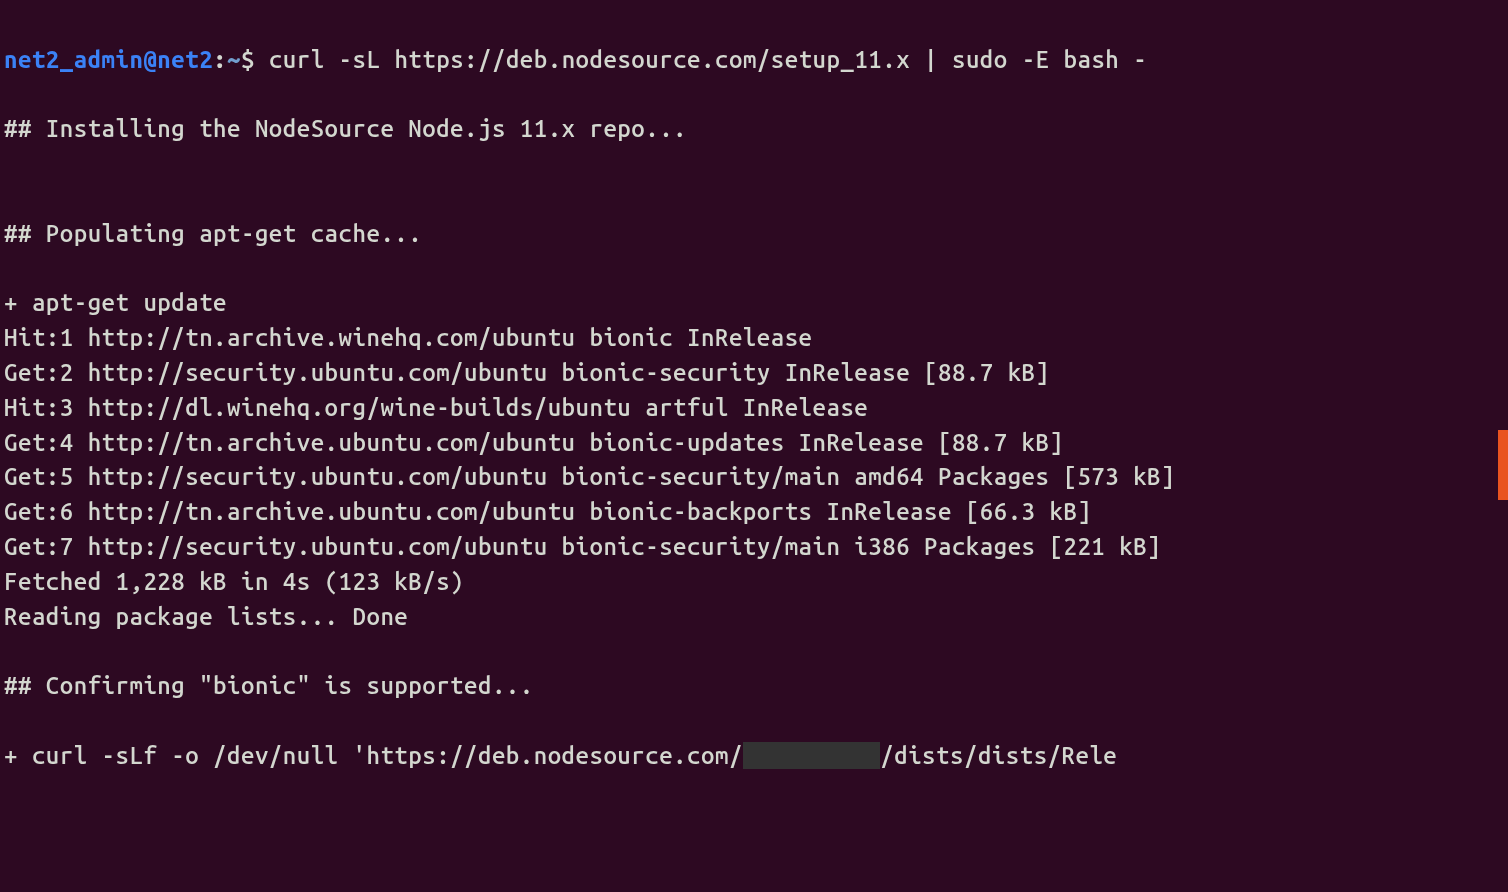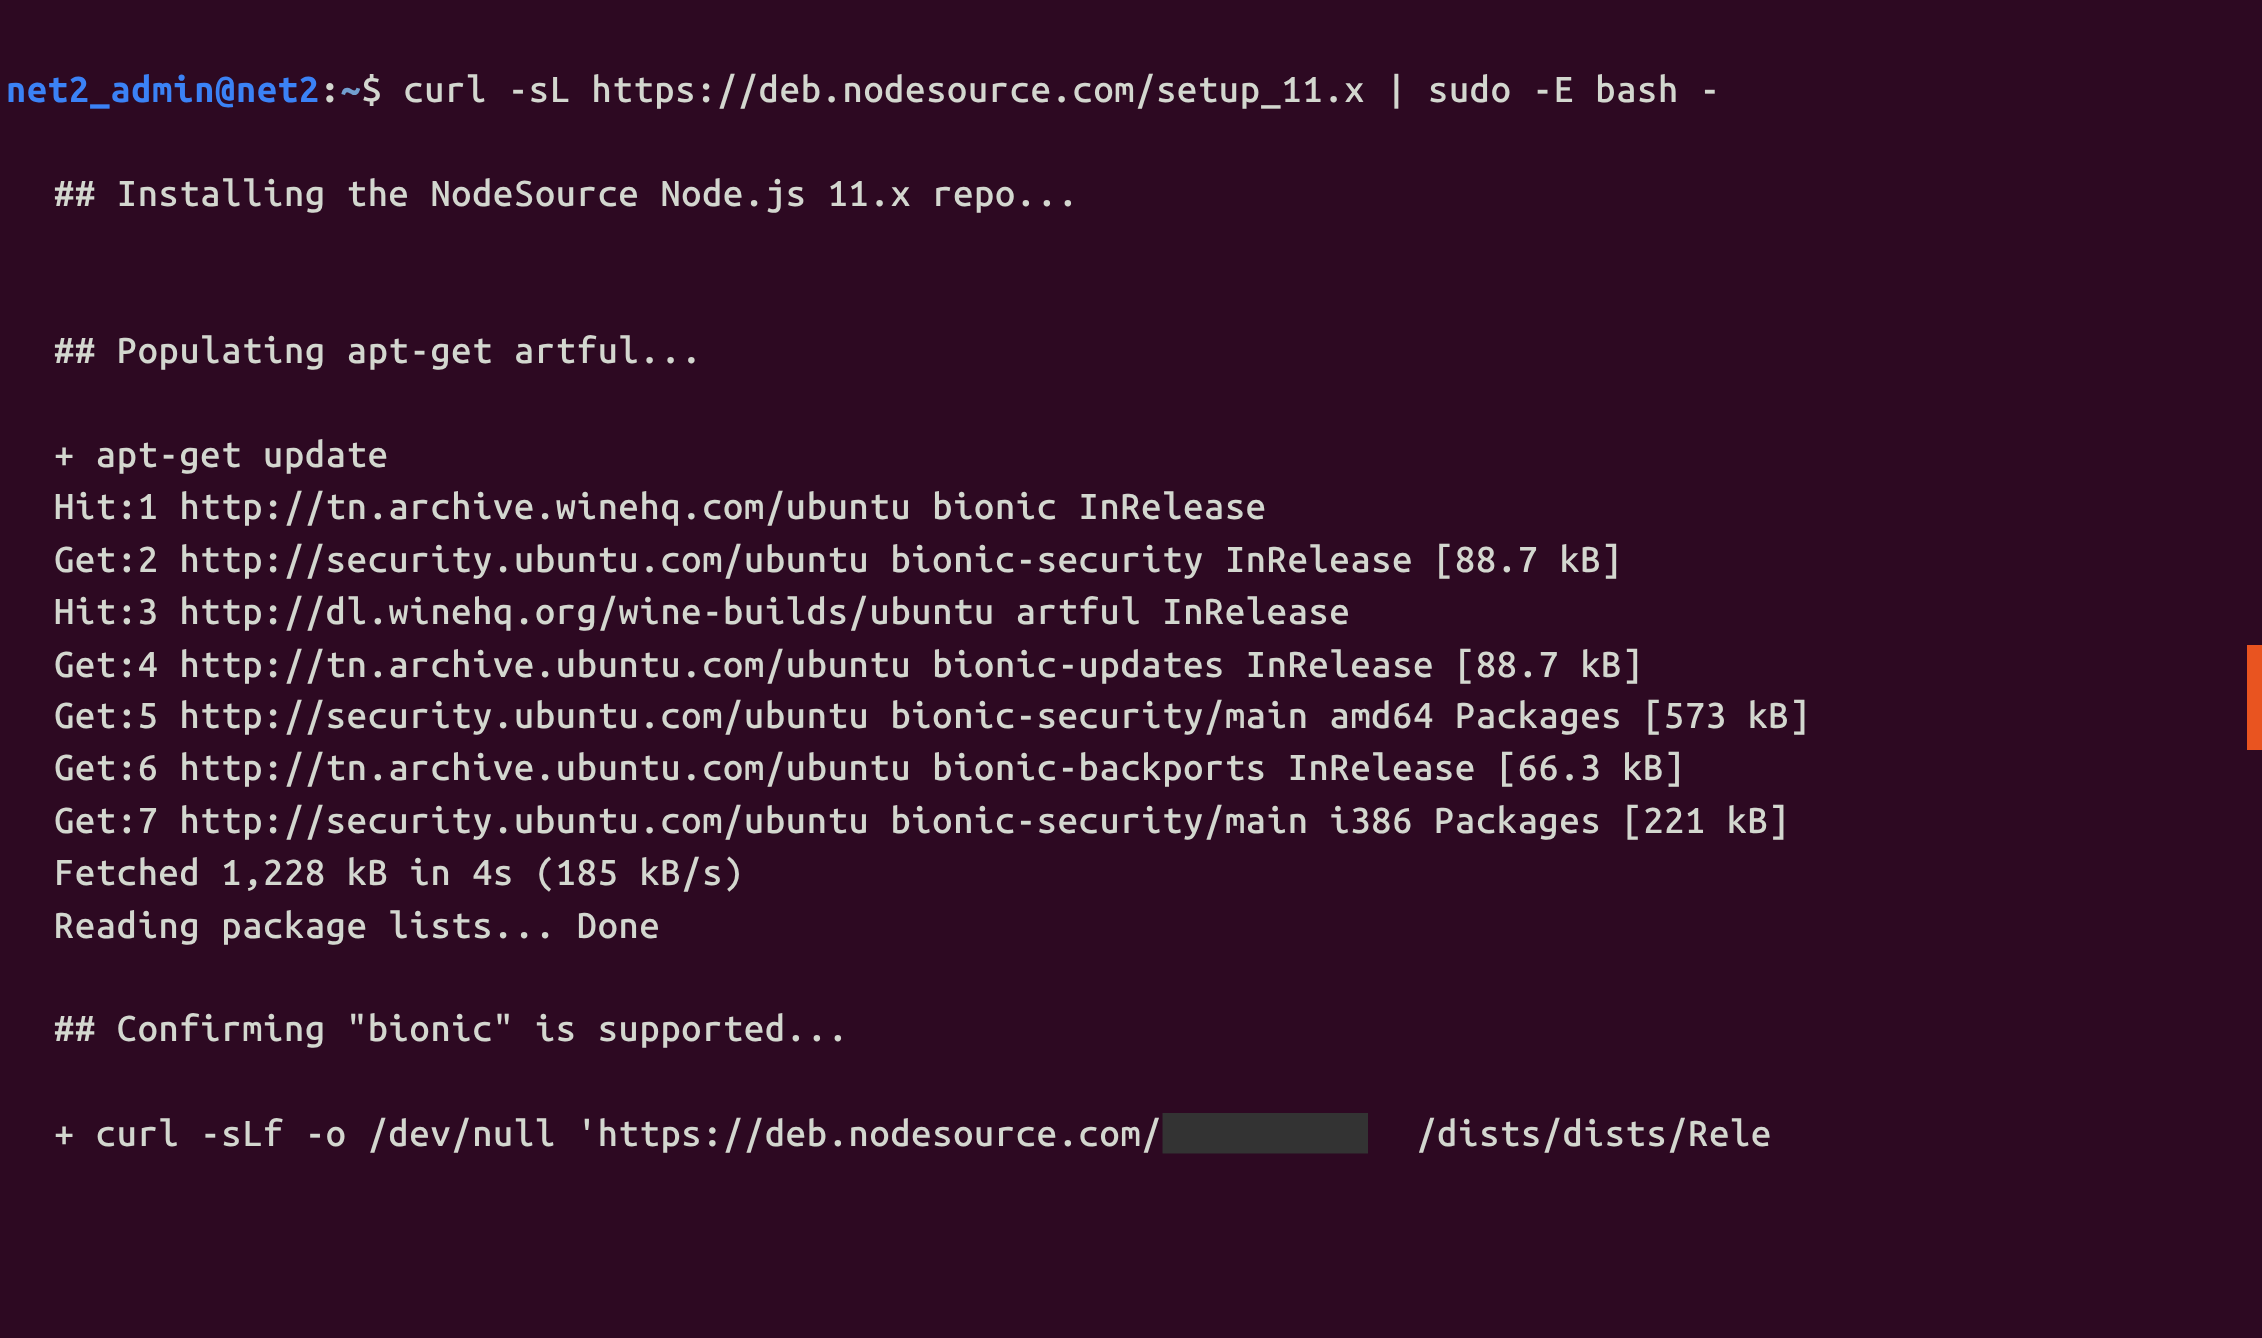--- a/index.html
+++ b/index.html
@@ -37,51 +37,50 @@
       font-weight: bold;
     }
     .prompt-dollar {
       color: #d3d7cf;
     }
     .cmd {
       color: #d3d7cf;
     }
     .output {
       color: #d3d7cf;
-      margin-left: 32px;
     }
     .scrollbar {
       position: absolute;
       right: 0;
       top: 430px;
       width: 10px;
       height: 70px;
       background-color: #e95420;
     }
   </style>
 </head>
 <body>
 
 <div class="terminal">
 <span class="prompt-user">net2_admin@net2</span><span class="prompt-sep">:</span><span class="prompt-path">~</span><span class="prompt-dollar">$</span><span class="cmd"> </span><span class="cmd">curl -sL https://deb.nodesource.com/setup_11.x | sudo -E bash -</span>
 <span class="output"></span>
 <span class="output">## Installing the NodeSource Node.js 11.x repo...</span>
 <span class="output"></span>
 <span class="output"></span>
-<span class="output">## Populating apt-get artful...</span>
+<span class="output">## Populating apt-get cache...</span>
 <span class="output"></span>
 <span class="output">+ apt-get update</span>
 <span class="output">Hit:1 http://tn.archive.winehq.com/ubuntu bionic InRelease</span>
 <span class="output">Get:2 http://security.ubuntu.com/ubuntu bionic-security InRelease [88.7 kB]</span>
 <span class="output">Hit:3 http://dl.winehq.org/wine-builds/ubuntu artful InRelease</span>
 <span class="output">Get:4 http://tn.archive.ubuntu.com/ubuntu bionic-updates InRelease [88.7 kB]</span>
 <span class="output">Get:5 http://security.ubuntu.com/ubuntu bionic-security/main amd64 Packages [573 kB]</span>
 <span class="output">Get:6 http://tn.archive.ubuntu.com/ubuntu bionic-backports InRelease [66.3 kB]</span>
 <span class="output">Get:7 http://security.ubuntu.com/ubuntu bionic-security/main i386 Packages [221 kB]</span>
-<span class="output">Fetched 1,228 kB in 4s (185 kB/s)</span>
+<span class="output">Fetched 1,228 kB in 4s (123 kB/s)</span>
 <span class="output">Reading package lists... Done</span>
 <span class="output"></span>
 <span class="output">## Confirming "bionic" is supported...</span>
 <span class="output"></span>
 <span class="output">+ curl -sLf -o /dev/null 'https://deb.nodesource.com/</span><span style="background:#333;padding:0 6px">         </span><span class="output">/dists/dists/Rele</span>
 </div>
 
 <div class="scrollbar"></div>
 
 </body></html>

